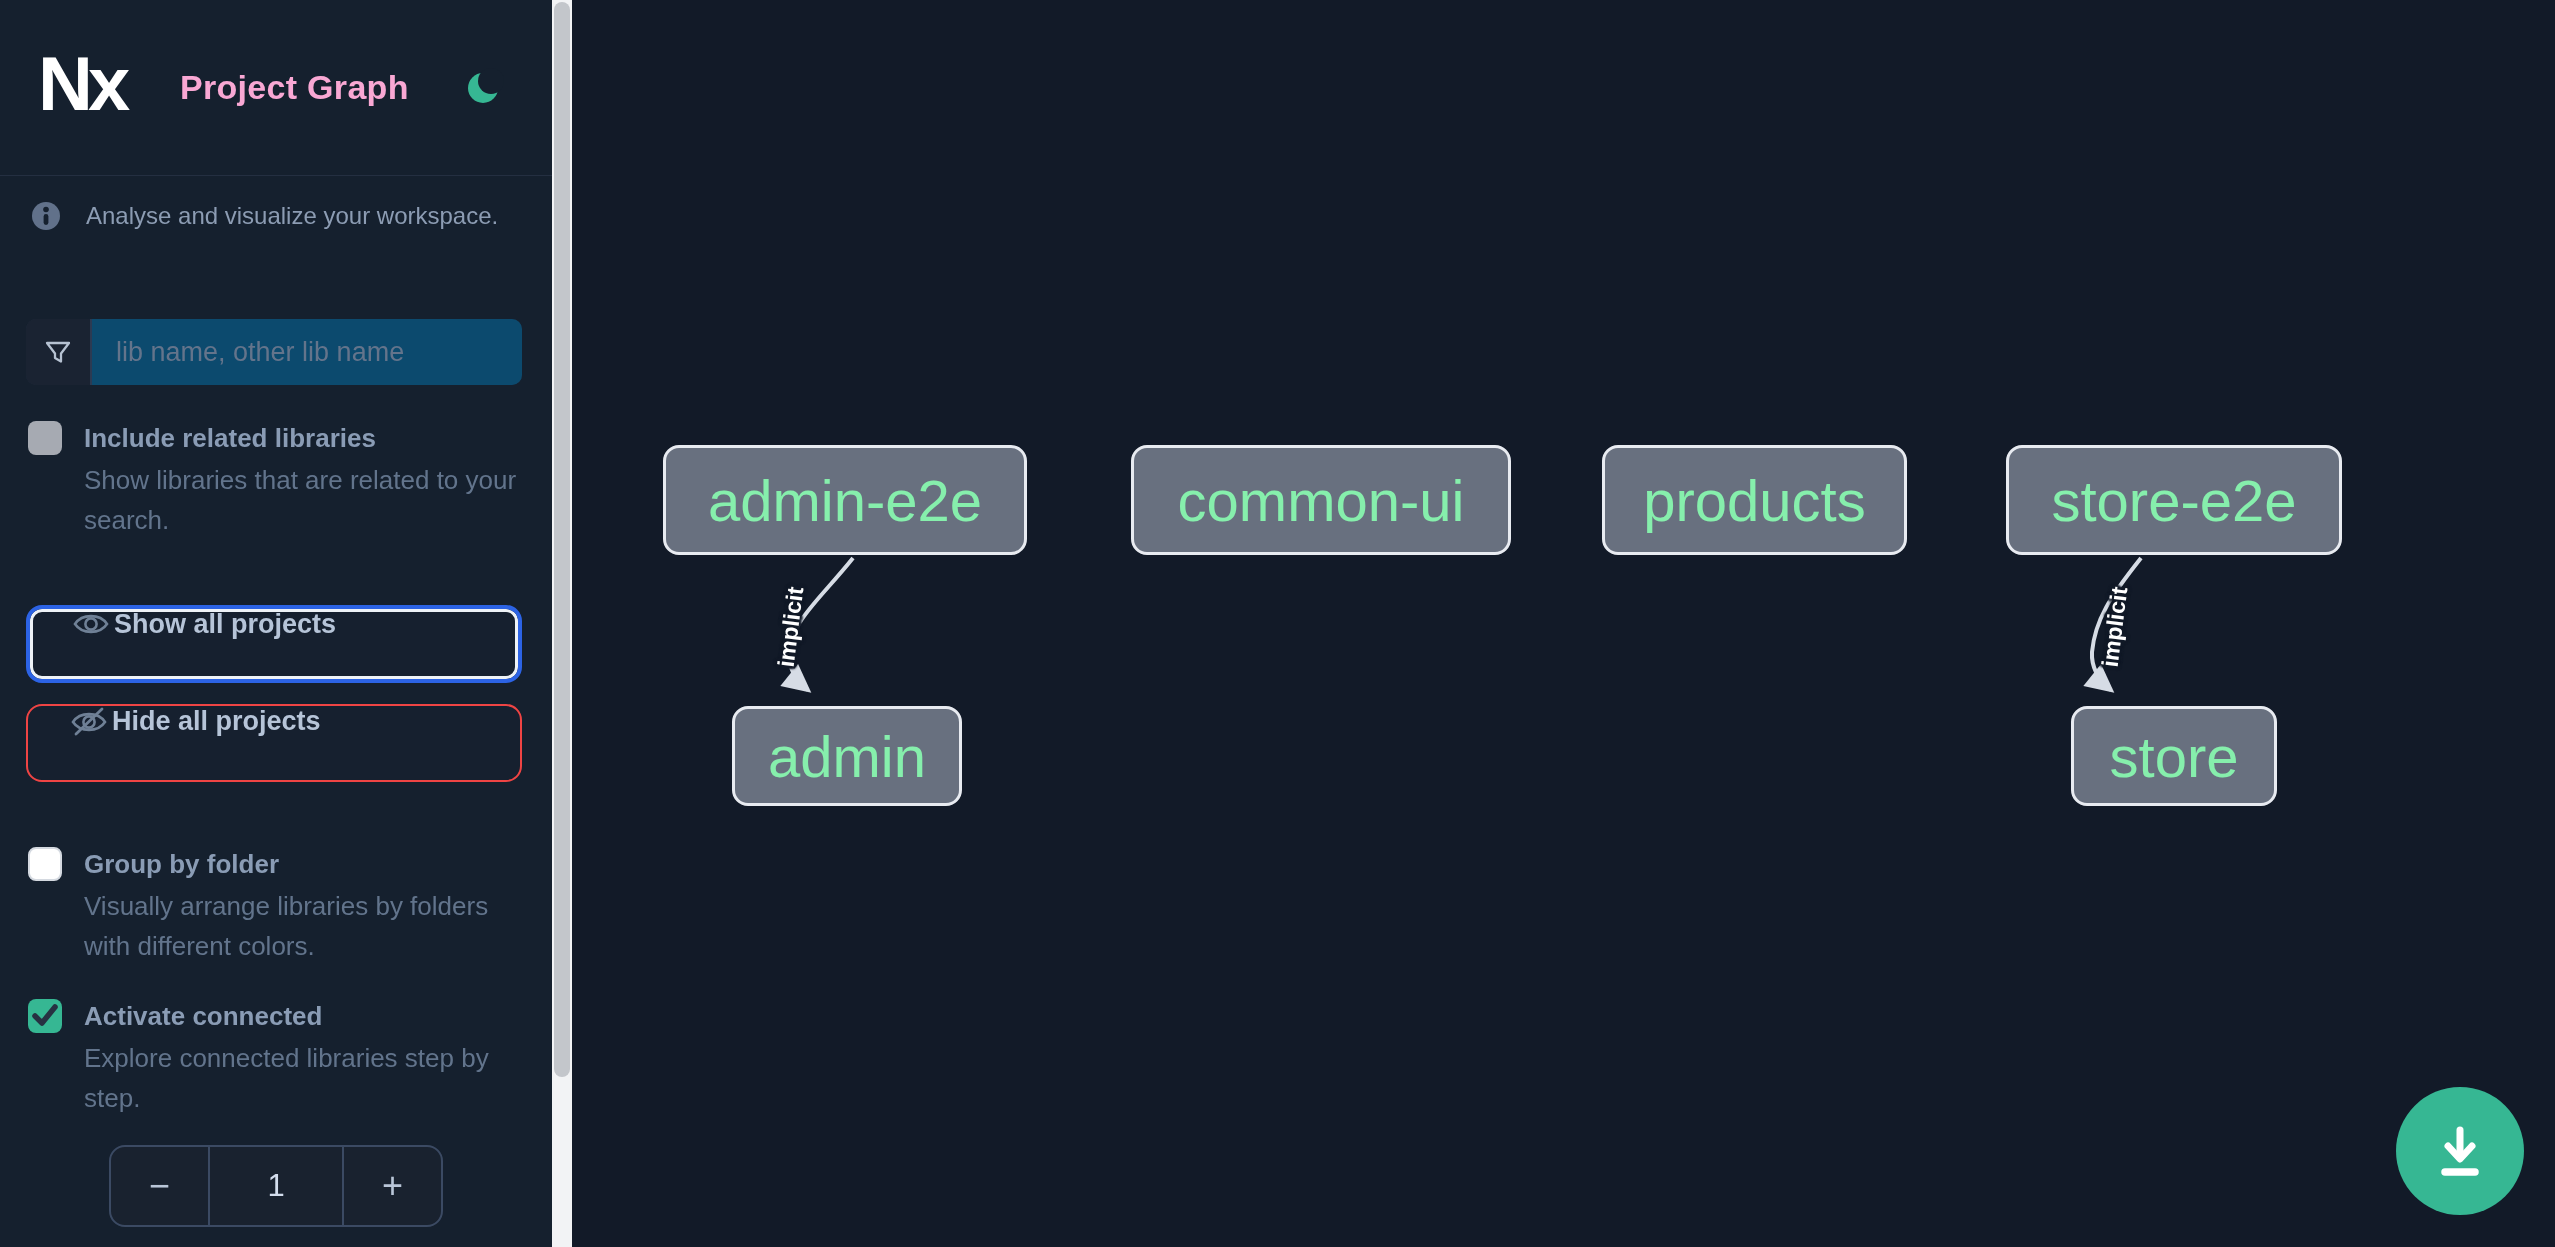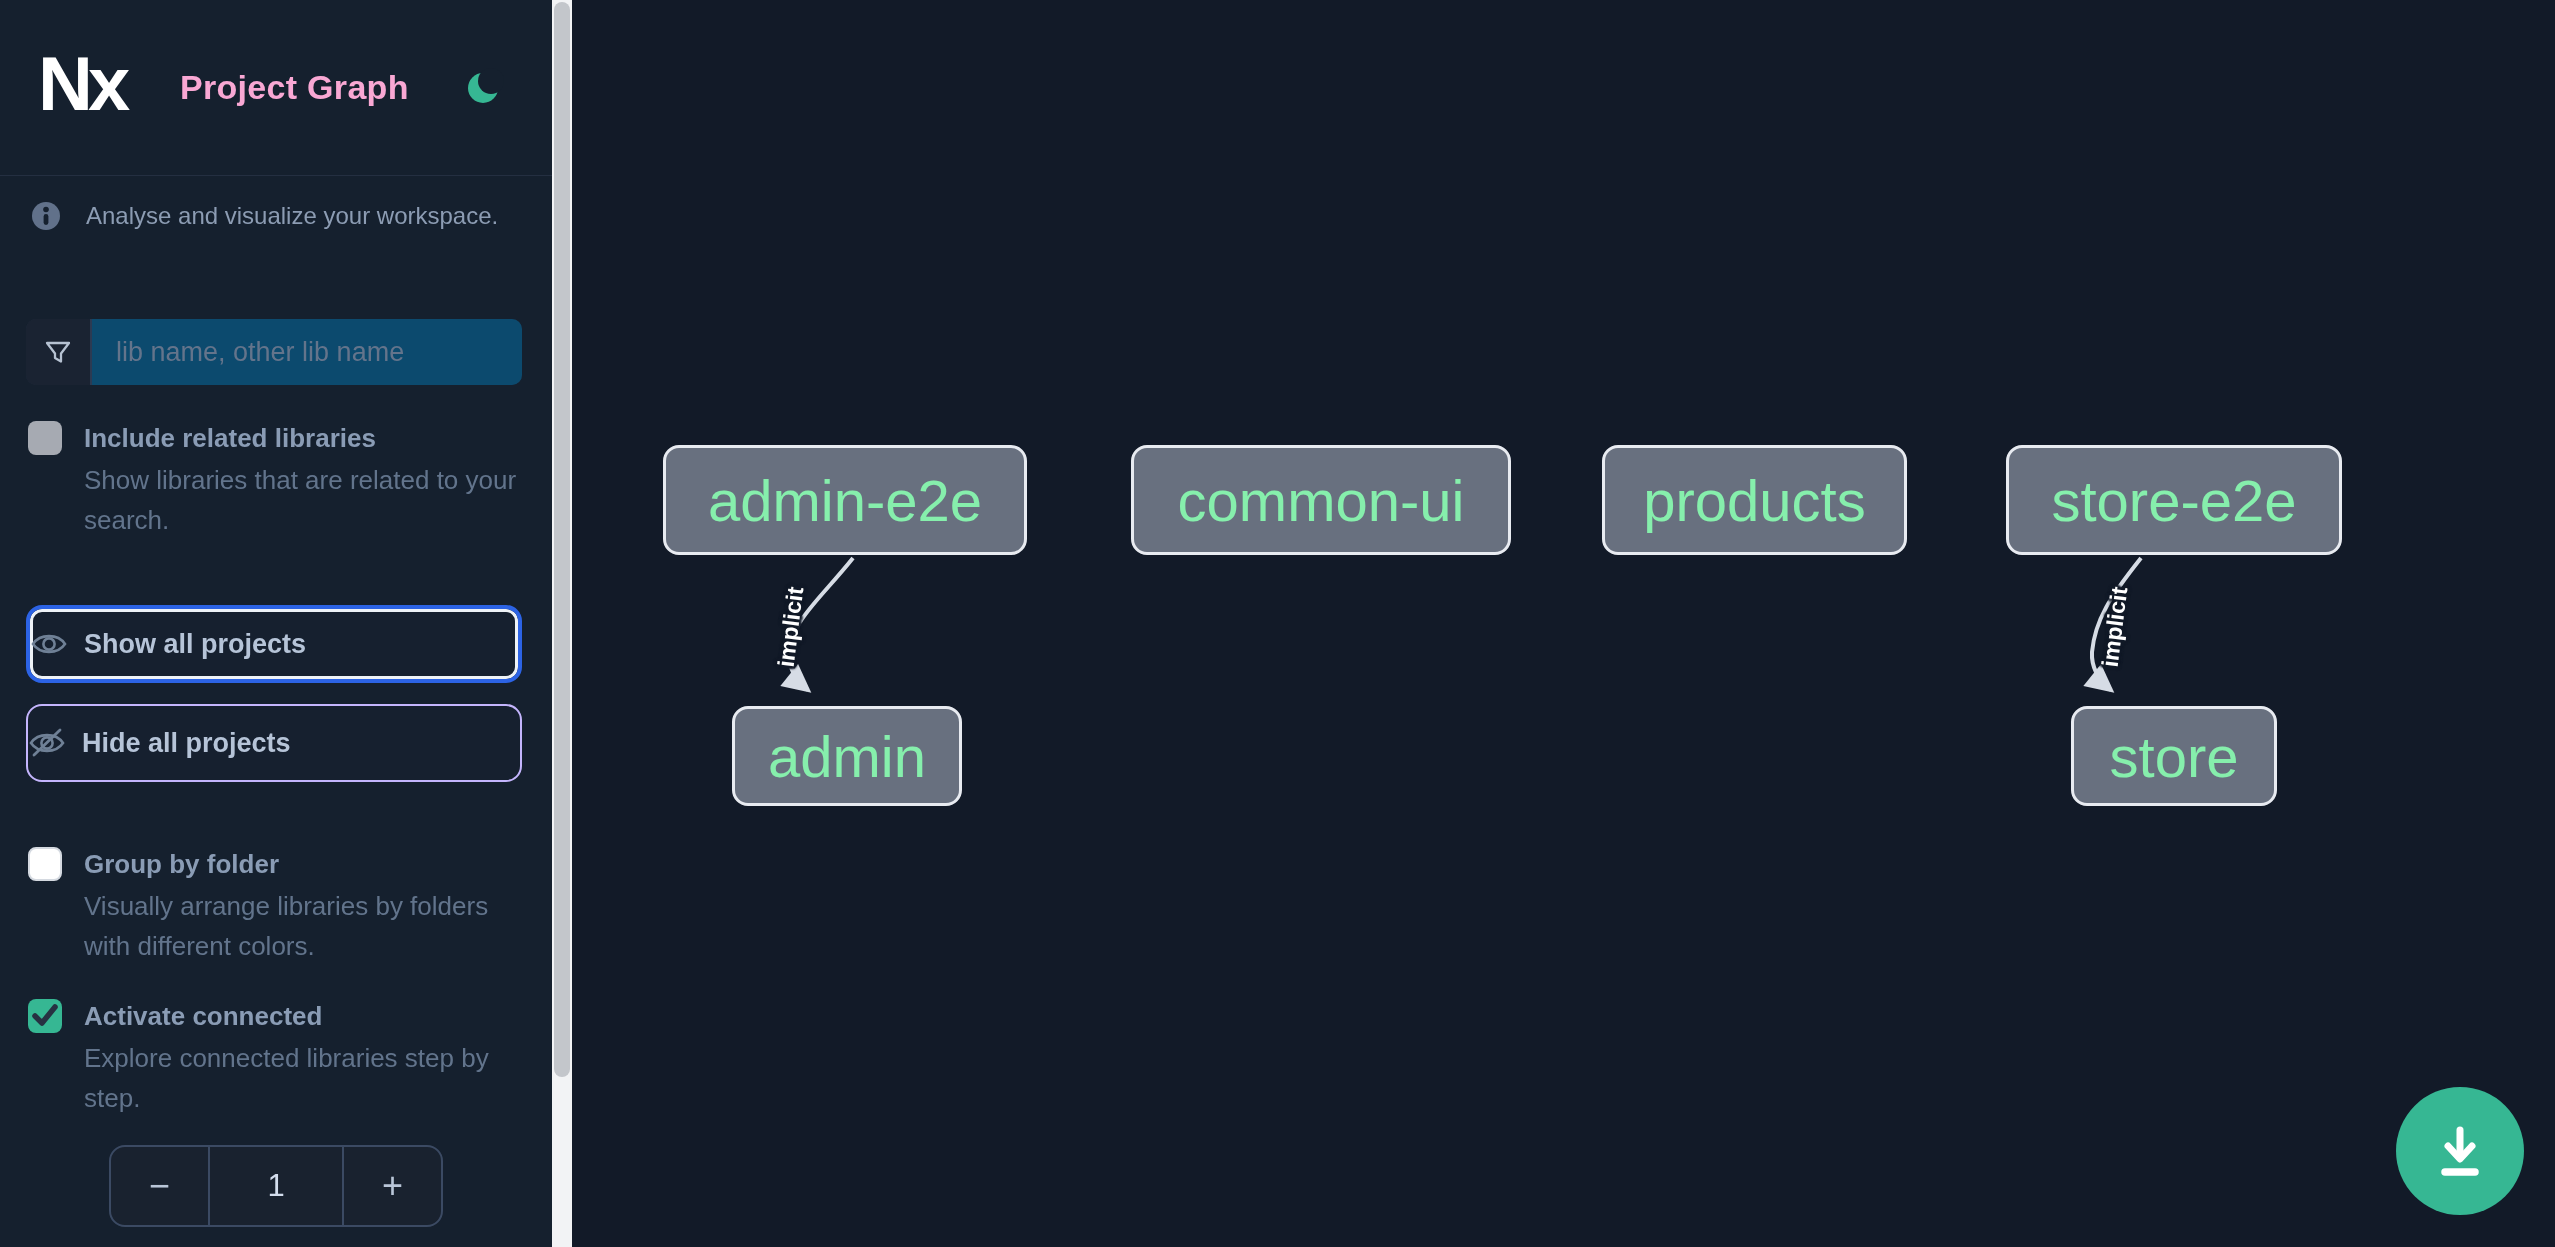--- a/index.html
+++ b/index.html
@@ -25,24 +25,24 @@
   .opt-row { position:absolute; left:28px; width:500px; display:flex; gap:22px; align-items:flex-start; }
   .opt-row .txt { width:440px; }
   .opt-label { display:block; color:#8a9cb5; font-size:26px; font-weight:700; line-height:36px; cursor:pointer; }
   .opt-desc { color:#62748c; font-size:26px; line-height:40px; margin-top:4px; }
   .cbx { width:34px; height:34px; border-radius:8px; flex:none; margin-top:1px; cursor:pointer; position:relative; }
   .cbx-gray  { background:#a6aab2; }
   .cbx-white { background:#ffffff; border:2px solid #d4d9e0; }
   .cbx-green { background:#36b793; }
   .cbx svg { position:absolute; left:4px; top:5px; }
 
-  .side-btn { position:absolute; left:26px; width:496px; height:78px; border-radius:16px; background:#16202f; display:flex; align-items:center; gap:16px; cursor:pointer; font-family:"Liberation Sans", sans-serif; }
+  .side-btn { position:absolute; left:26px; width:496px; height:78px; border-radius:16px; background:#16202f; display:flex; align-items:flex-start; padding-left:42px; gap:4px; cursor:pointer; font-family:"Liberation Sans", sans-serif; }
   .side-btn span { color:#b6c4d8; font-size:27px; font-weight:700; }
   .btn-show { top:605px; border:4px solid #2c63e5; box-shadow: inset 0 0 0 3px #eef2f7; }
-  .btn-hide { top:704px; border:2px solid #c4b5fd; }
+  .btn-hide { top:704px; border:2px solid #ef4444; }
 
   .stepper { position:absolute; left:109px; top:1145px; width:334px; height:82px; border:2px solid #3b4a63; border-radius:16px; background:#19222f; display:flex; overflow:hidden; }
   .stepper .step-dec, .stepper .step-inc { width:97px; background:none; border:none; color:#b9c6d8; font-size:36px; cursor:pointer; font-family:"Liberation Sans", sans-serif; }
   .stepper .step-val { width:136px; border-left:2px solid #3b4a63; border-right:2px solid #3b4a63; display:flex; align-items:center; justify-content:center; color:#d3dded; font-size:31px; }
 
   
   .scrollbar-track { position:absolute; left:552px; top:0; width:20px; height:1247px; background:#f2f3f5; }
   .scrollbar-thumb { position:absolute; left:2px; top:2px; width:16px; height:1075px; background:#c3c6cb; border-radius:8px; }
 
   

